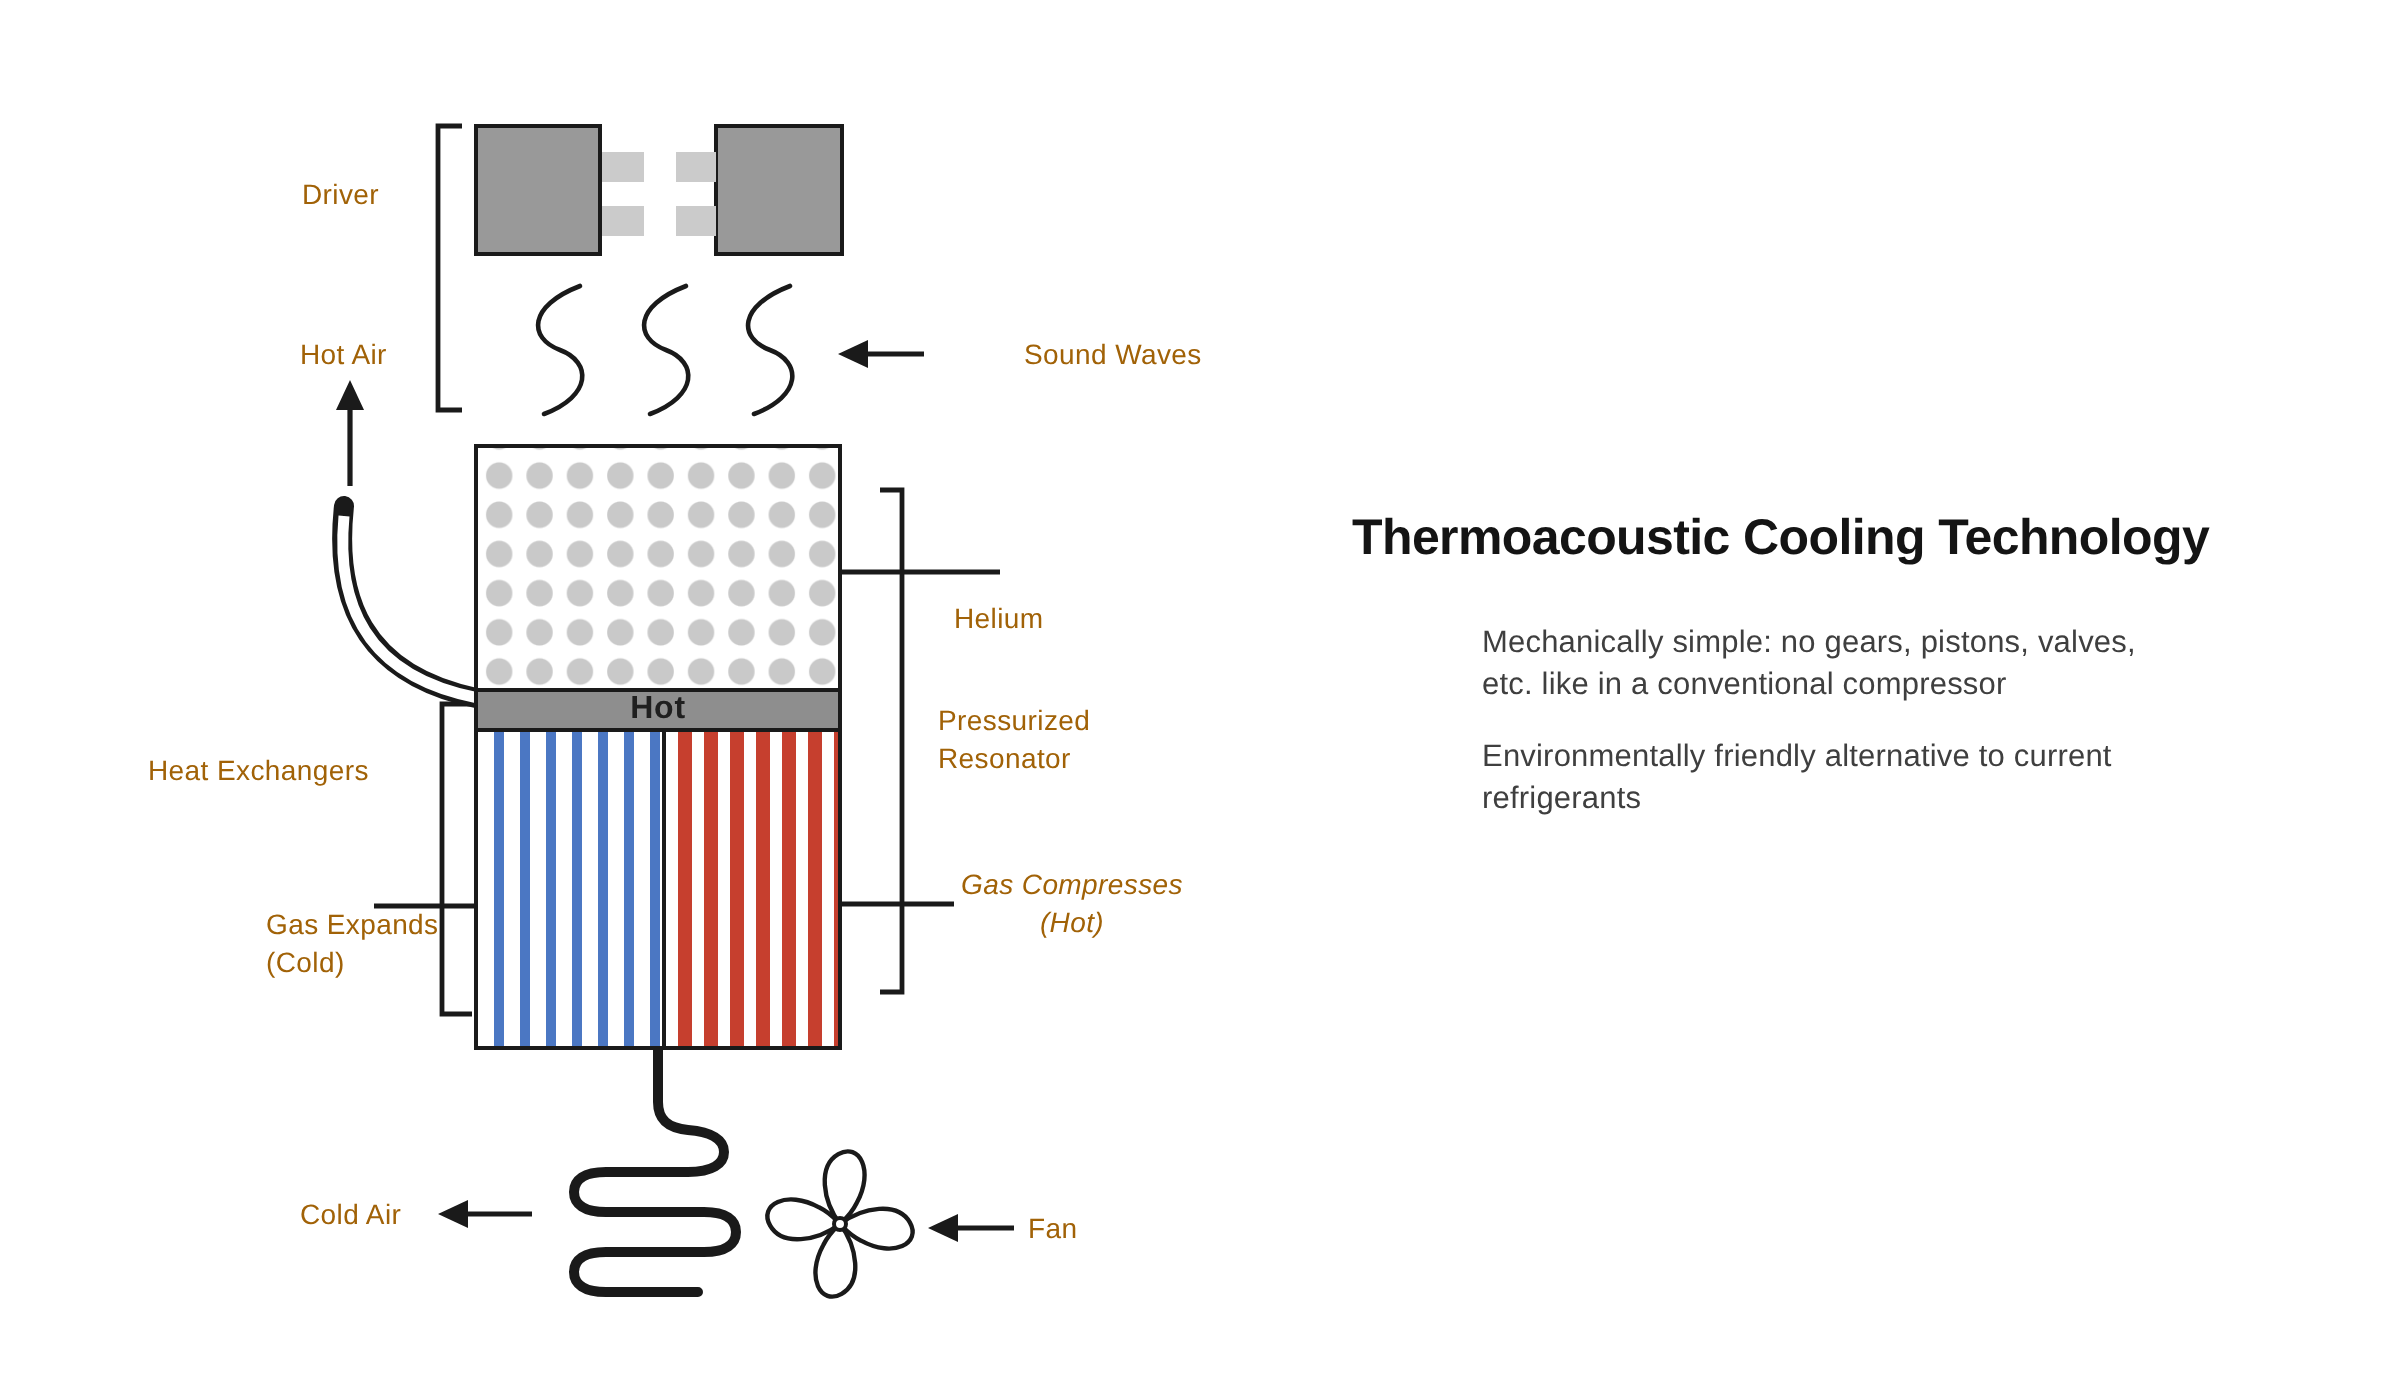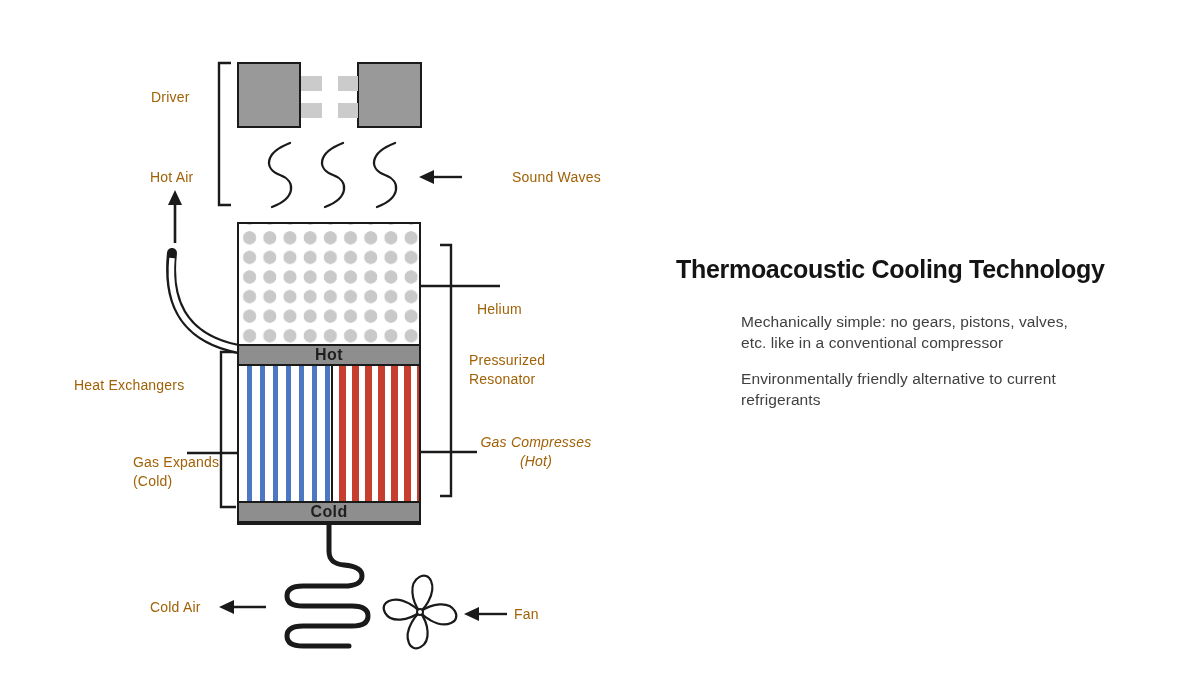--- a/index.html
+++ b/index.html
@@ -146,23 +146,20 @@
   <div class="vessel">
     <div class="helium-zone"></div>
     <div class="temp-bar">
       <span>Hot</span>
     </div>
     <div class="stripes-row">
       <div class="stripes-blue"></div>
       <div class="stripes-divider"></div>
       <div class="stripes-red"></div>
     </div>
-    <div class="temp-bar">
-      <span>Cold</span>
-    </div>
   </div>
 
   <div class="lbl" style="left:151px;top:88px;">Driver</div>
   <div class="lbl" style="left:150px;top:168px;">Hot Air</div>
   <div class="lbl" style="left:74px;top:376px;text-align:center;">Heat Exchangers</div>
   <div class="lbl" style="left:85px;top:453px;margin-left:48px;">Gas Expands
 (Cold)</div>
   <div class="lbl" style="left:150px;top:598px;">Cold Air</div>
   <div class="lbl" style="left:472px;top:168px;margin-left:40px;">Sound Waves</div>
   <div class="lbl" style="left:477px;top:277px;margin-top:23px;">Helium</div>

